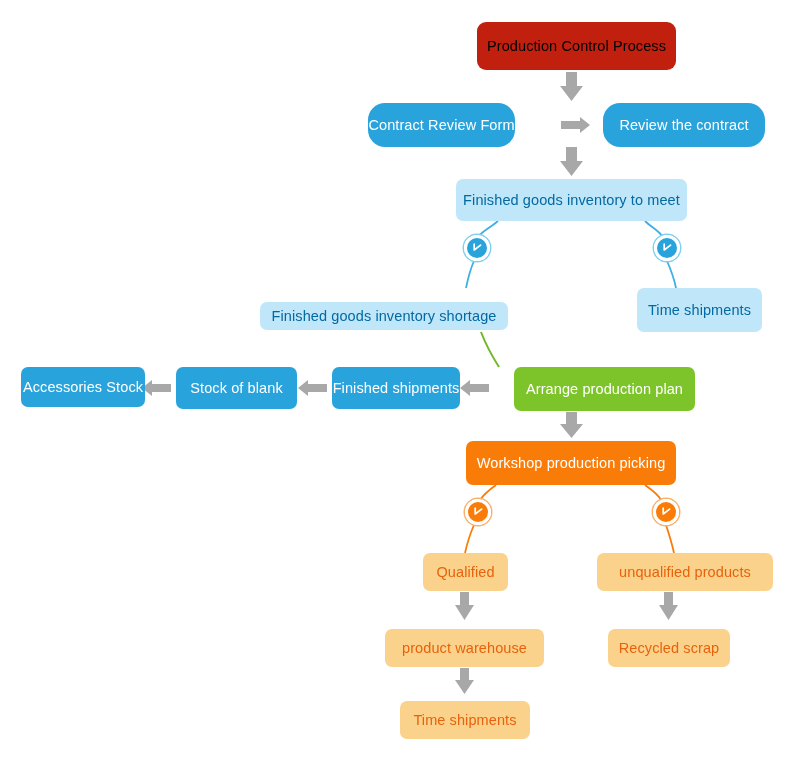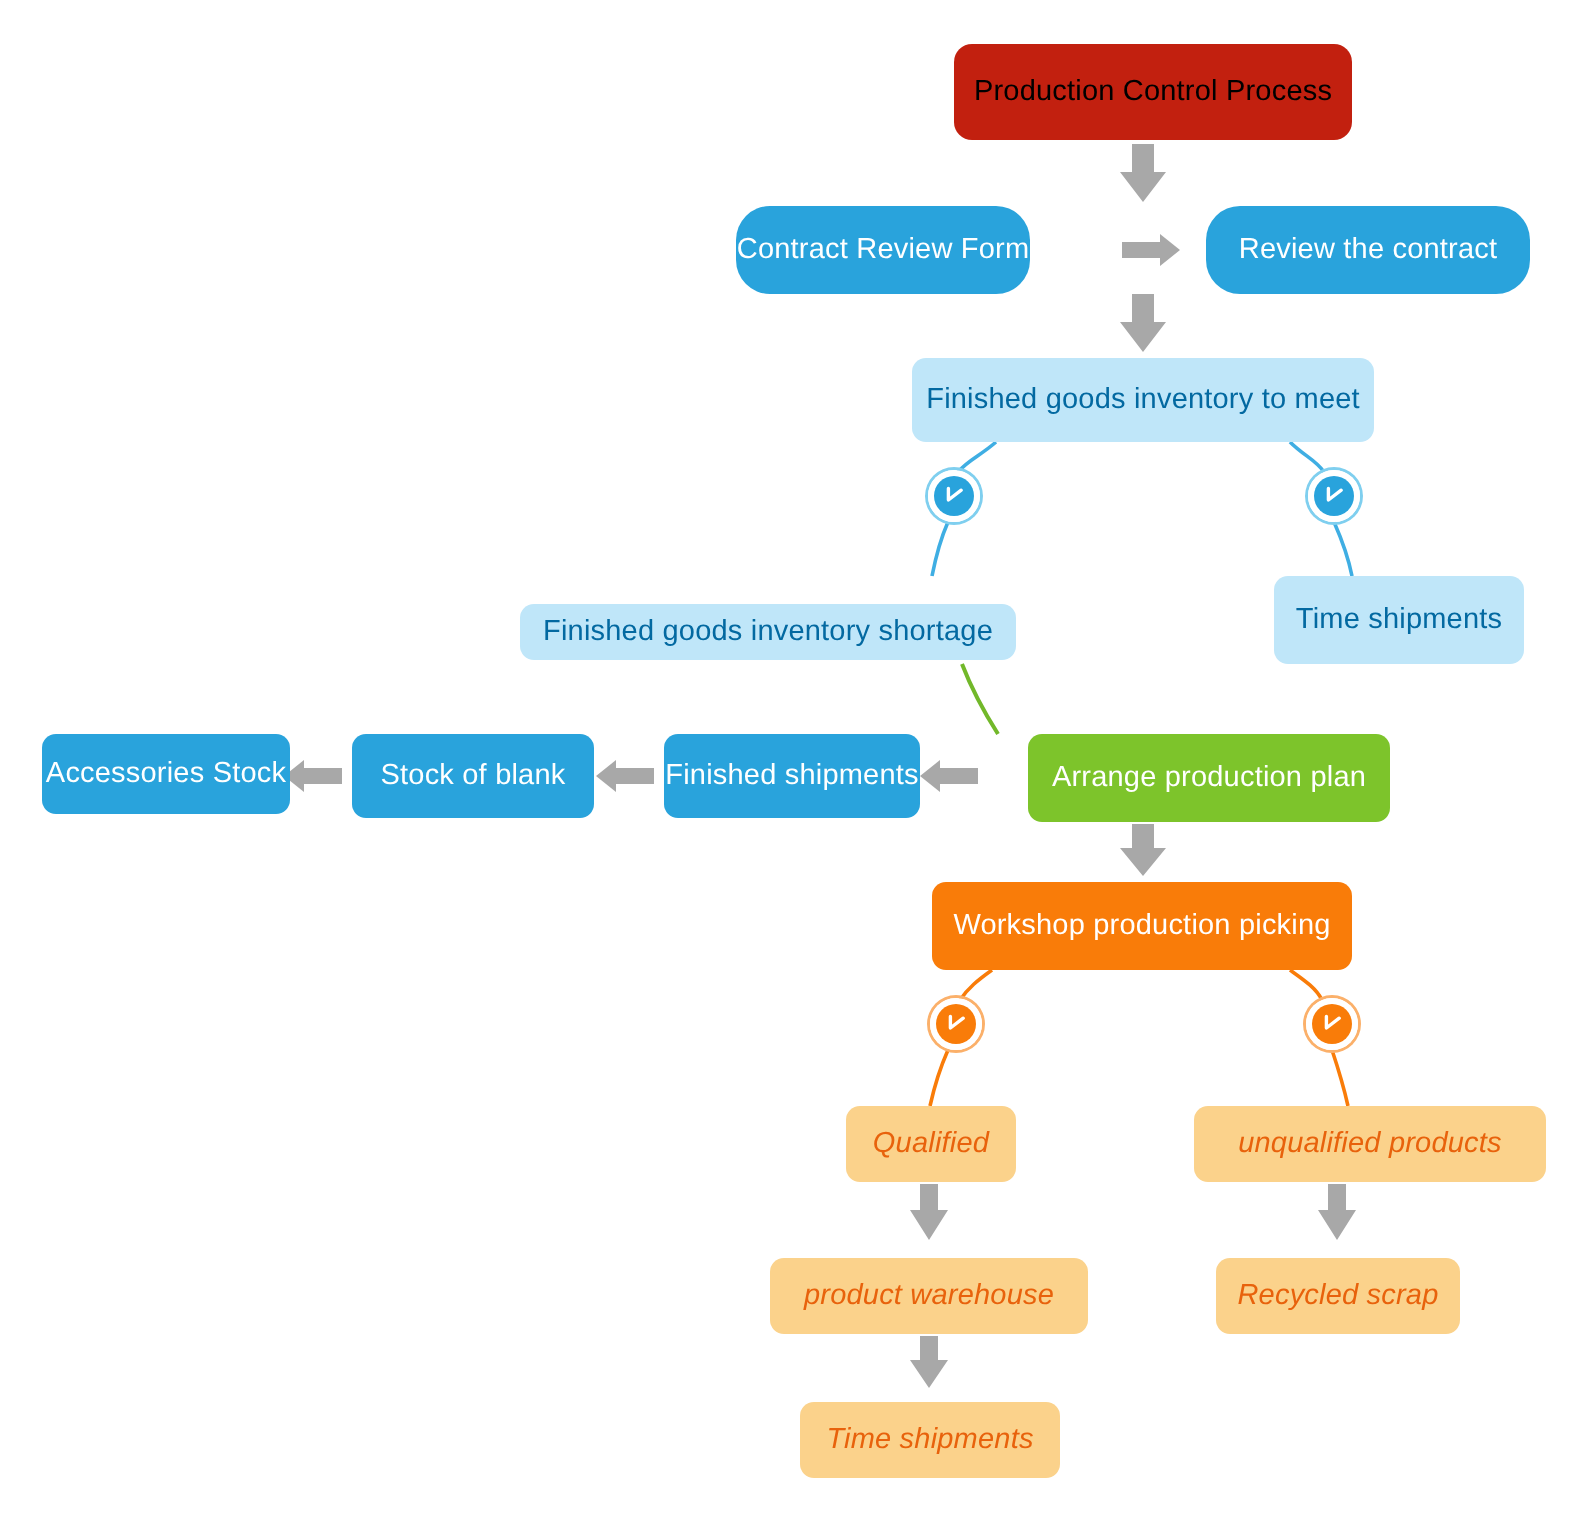--- a/index.html
+++ b/index.html
@@ -39,21 +39,21 @@
     line-height: 1.15;
     padding: 0 13px;
     white-space: nowrap;
     letter-spacing: 0.1px;
   }
   .n-red    { background: #C2200F; color: #000000; border-radius: 9px; }
   .n-blue   { background: #29A3DC; color: #ffffff; }
   .n-ltblue { background: #BFE6F9; color: #0369a1; }
   .n-green  { background: #7DC42B; color: #ffffff; }
   .n-orange { background: #F97C09; color: #ffffff; }
-  .n-ltorng { background: #FBD28B; color: #E8620C; font-style: italic; }
+  .n-ltorng { background: #FBD28B; color: #E8620C; }
 
   .badge {
     position: absolute;
     width: 26px;
     height: 26px;
     border-radius: 50%;
     box-sizing: border-box;
     display: flex;
     align-items: center;
     justify-content: center;

